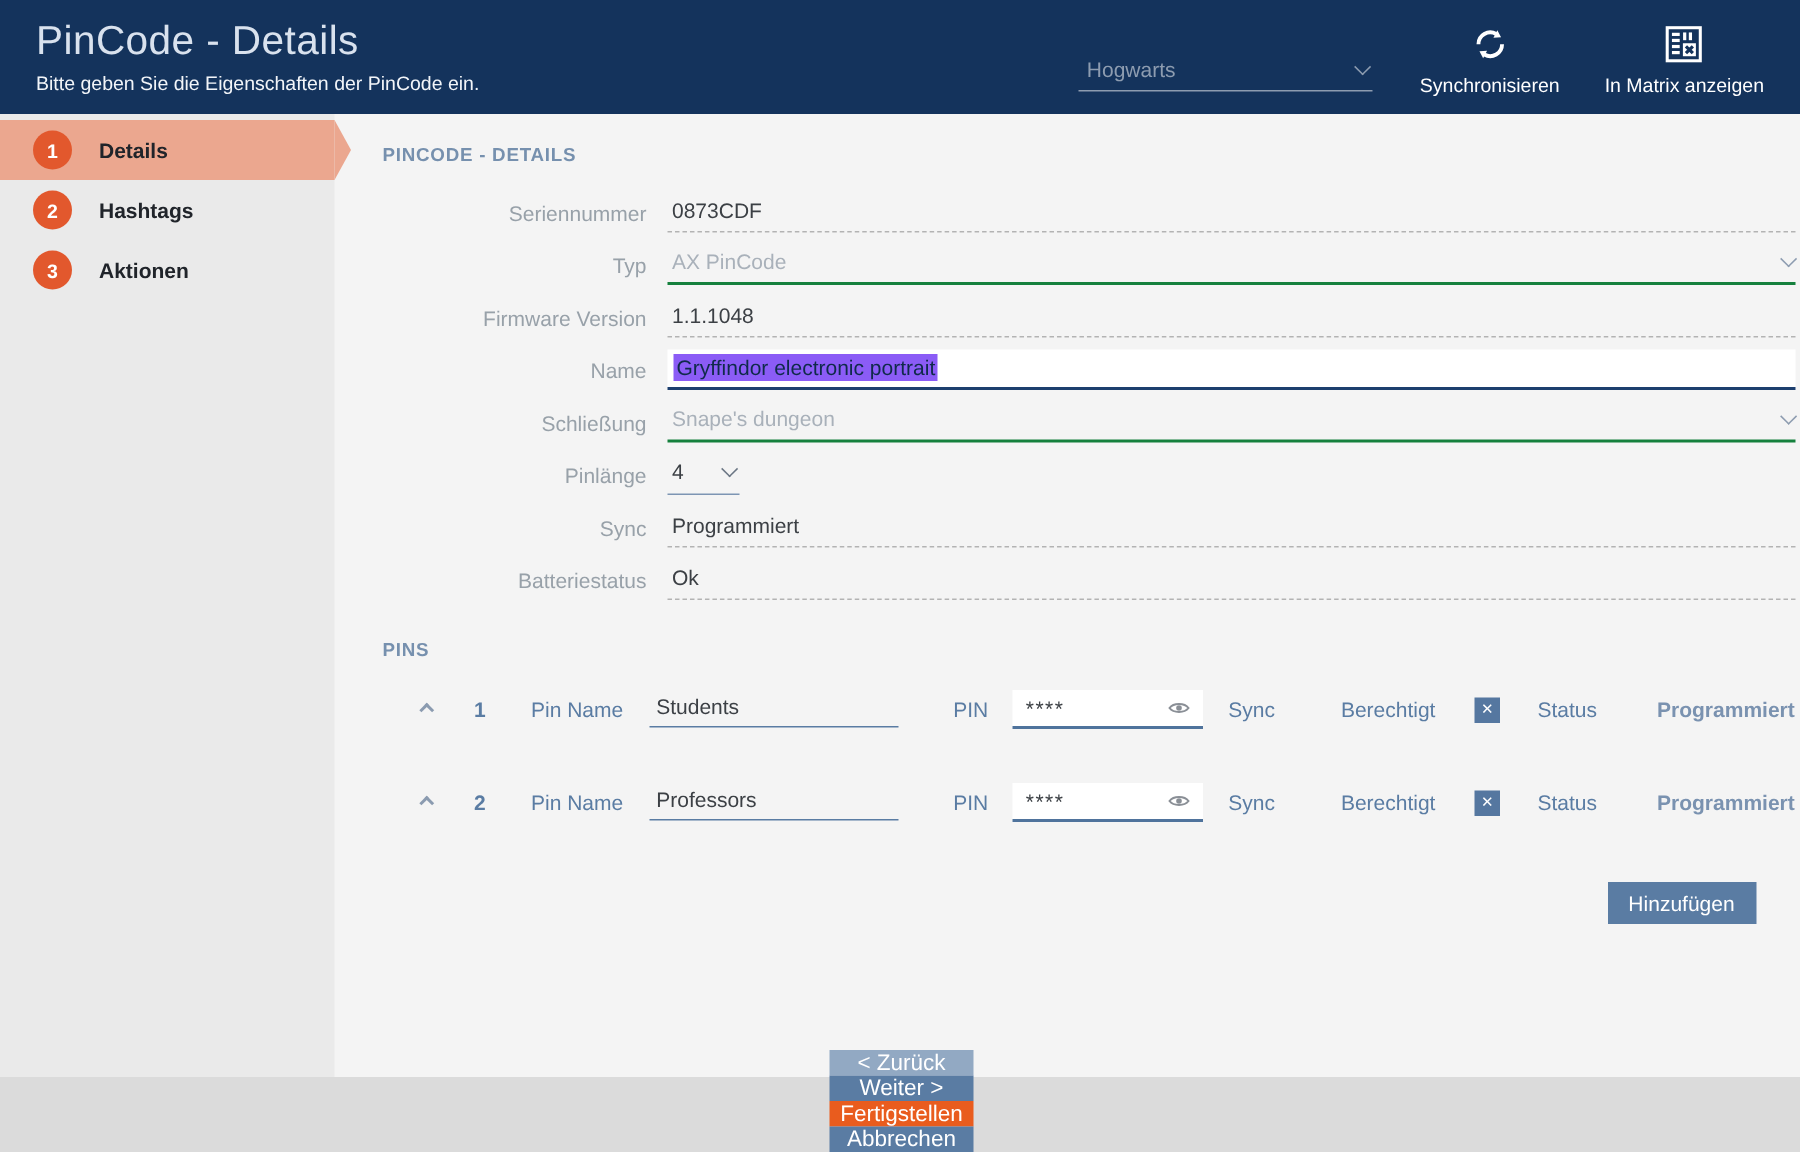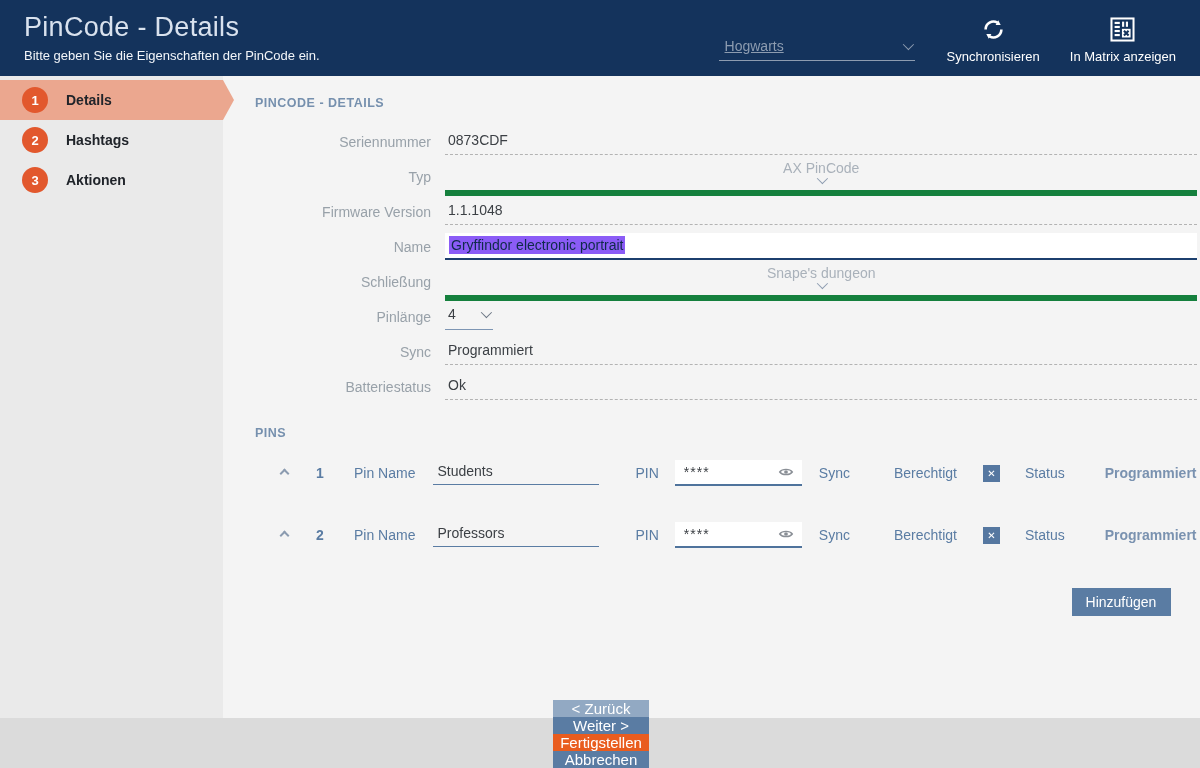--- a/index.html
+++ b/index.html
@@ -11,21 +11,21 @@
 
   
   .header { height:76px; background:#14335c; display:flex; flex-shrink:0; }
   .header-left { flex:1; padding:12px 0 0 24px; }
   .app-title { color:#d9e2ee; font-size:27px; font-weight:300; letter-spacing:.3px; }
   .app-subtitle { color:#f2f5f9; font-size:13px; margin-top:5px; }
   .header-right { display:flex; align-items:center; padding-right:14px; }
   .lock-select {
     width:196px; margin-top:20px; margin-right:22px; padding:2px 4px 6px 6px;
     border-bottom:1px solid #8d9cb0; color:#8d9cb0; font-size:14px;
-    display:flex; justify-content:space-between; align-items:center; cursor:pointer;text-decoration:underline;
+    display:flex; justify-content:space-between; align-items:center; cursor:pointer;
   }
   .hdr-btn { display:flex; flex-direction:column; align-items:center; padding:6px 10px 4px; cursor:pointer; }
   .hdr-btn + .hdr-btn { margin-left:10px; }
   .hdr-btn .ic { height:30px; display:flex; align-items:center; }
   .hdr-btn .lbl { color:#ffffff; font-size:13px; margin-top:5px; white-space:nowrap; }
 
   
   .chev { display:inline-block; width:8px; height:8px; border-right:1.5px solid #8d9cb0; border-bottom:1.5px solid #8d9cb0; transform:rotate(45deg) translateY(-2px); }
   .chev-dark { border-color:#6b7684; }
   .chev-up { transform:rotate(-135deg); border-color:#8b9bb0; border-width:2px; width:7px; height:7px; }
@@ -43,21 +43,21 @@
 
   .content { flex:1; padding:20px 30px 0 32px; position:relative; }
   .section-title { color:#7690ae; font-size:12.5px; font-weight:700; letter-spacing:.5px; }
 
   
   .form { margin-top:14px; }
   .f-row { height:35px; display:flex; align-items:center; }
   .f-label { width:176px; text-align:right; color:#98a1a9; font-size:14px; flex-shrink:0; }
   .f-ctrl { flex:1; margin-left:14px; display:flex; align-items:center; padding:3px 2px 6px 3px; position:relative; }
   .ro { border-bottom:1px dashed #b3b3b3; color:#3c4045; font-size:14px; }
-  .dd { border-bottom:6px solid #15803d; color:#a9b1ba; font-size:14px; justify-content:space-between; cursor:pointer;flex-direction:column; }
+  .dd { border-bottom:2px solid #15803d; color:#a9b1ba; font-size:14px; justify-content:space-between; cursor:pointer; }
   .name-ctrl { background:#ffffff; border-bottom:2px solid #1c3f6e; font-size:14px; padding:3px 2px 4px 4px; cursor:text; }
   .sel-text { background:#8b5cf6; color:#0f2a4a; padding:1px 2px; }
   .pinlen-ctrl { flex:0 0 auto; width:48px; margin-left:14px; border-bottom:1px solid #7d95b3;
     display:flex; align-items:center; justify-content:space-between; padding:3px 4px 7px 3px;
     color:#3c4045; font-size:14px; cursor:pointer; }
 
   
   .pins-head { margin-top:22px; }
   .pin-row { display:flex; align-items:center; height:30px; margin-top:18px; font-size:14px; }
   .pin-row + .pin-row { margin-top:32px; }

